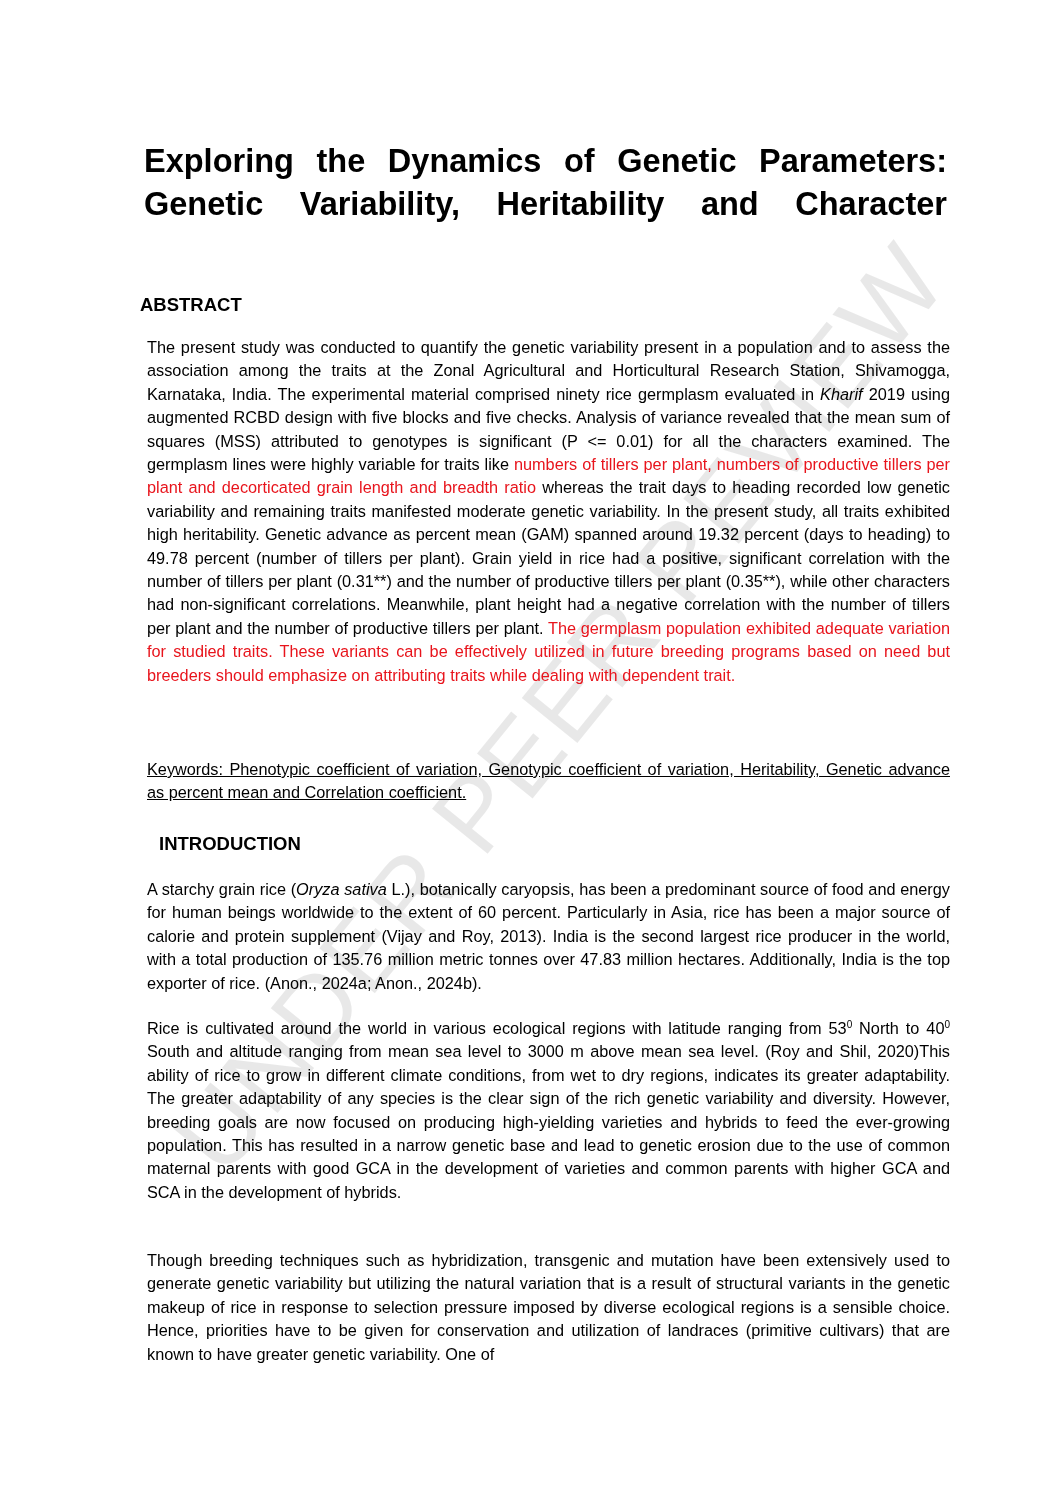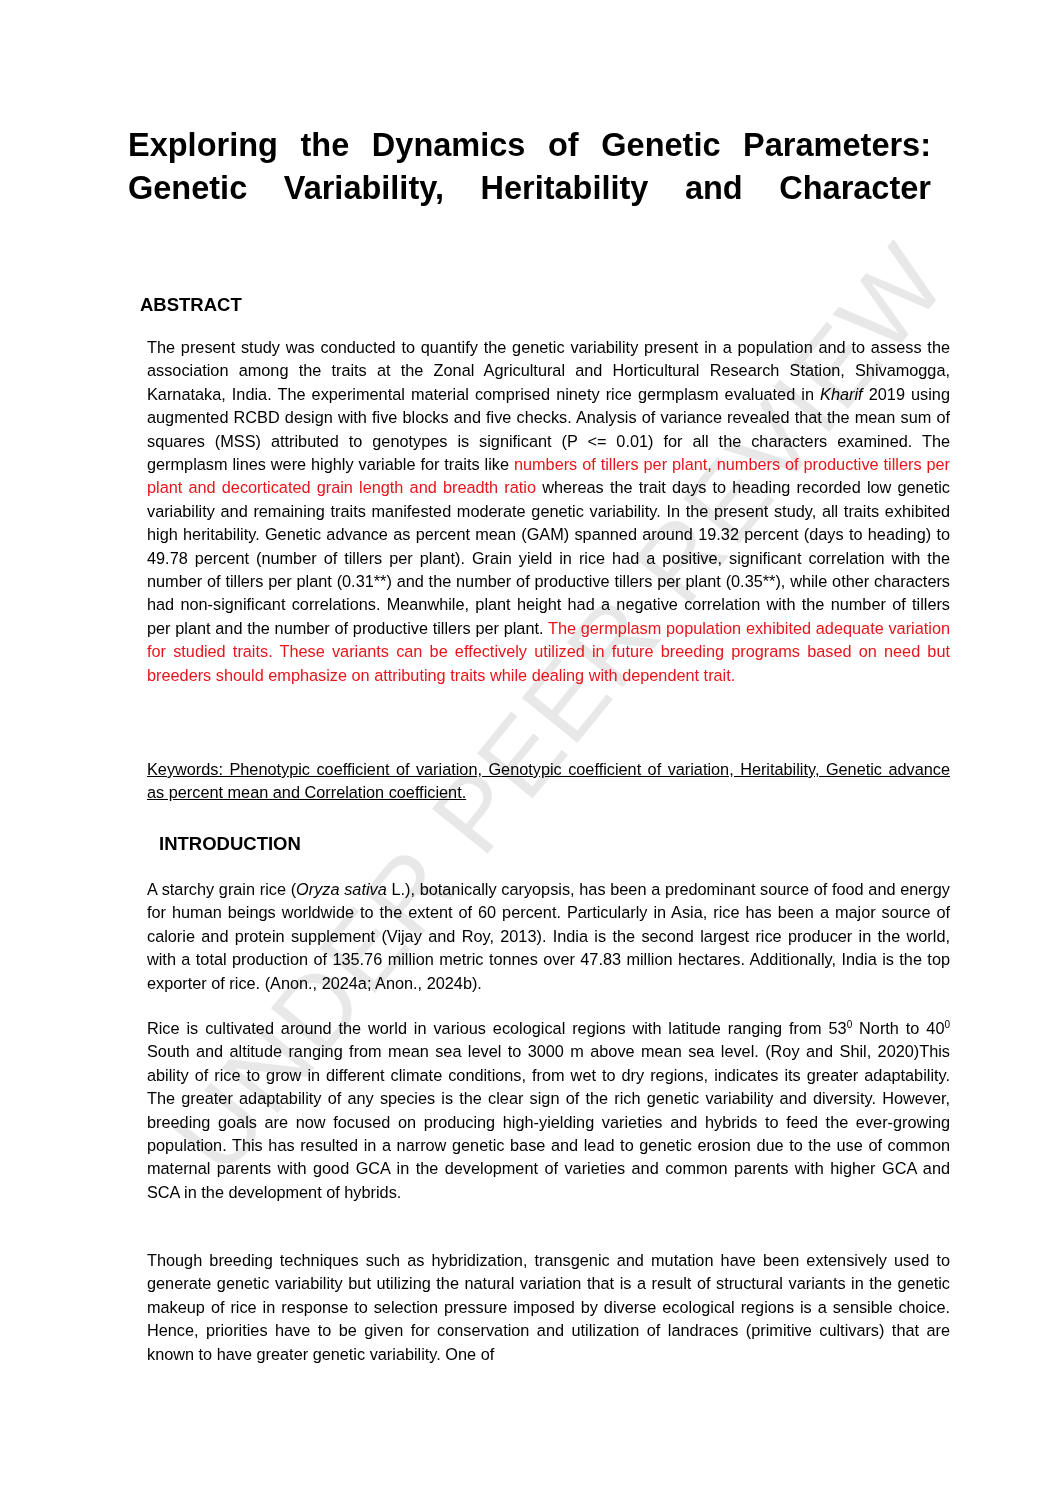--- a/index.html
+++ b/index.html
@@ -1,21 +1,21 @@
 <!DOCTYPE html>
 <html><head>
 <meta charset="utf-8">
 <style>
   html, body { margin: 0; padding: 0; background: #ffffff; }
   body { width: 1058px; height: 1497px; position: relative; overflow: hidden;
          font-family: "Liberation Sans", sans-serif; color: #000; }
   .page { position: absolute; left: 128px; top: 0; width: 803px; }
   .title { position: absolute; top: 124px; left: 0; width: 803px;
            font-size: 32.5px; font-weight: bold; line-height: 43px;
-           text-align: justify; text-align-last: left; margin: 0; }
+           text-align: justify; text-align-last: left; margin: 16px; }
   .title .line { display: block; text-align: justify; text-align-last: justify; }
   .title .line.last { text-align-last: left; }
   .h2 { position: absolute; left: 0; font-size: 18.5px; font-weight: bold; margin: 12px; }
   .para { position: absolute; left: 12px; width: 803px; font-size: 16.3px;
           line-height: 23.4px; text-align: justify; margin: 7px; }
   .red { color: #e8141c; }
   sup { font-size: 10px; line-height: 0; vertical-align: super; }
   .watermark { position: absolute; left: 110px; top: 770px; width: 1000px;
                font-size: 104px; font-weight: normal; color: rgba(0,0,0,0.09);
                transform: rotate(-51deg); transform-origin: 0 0;

